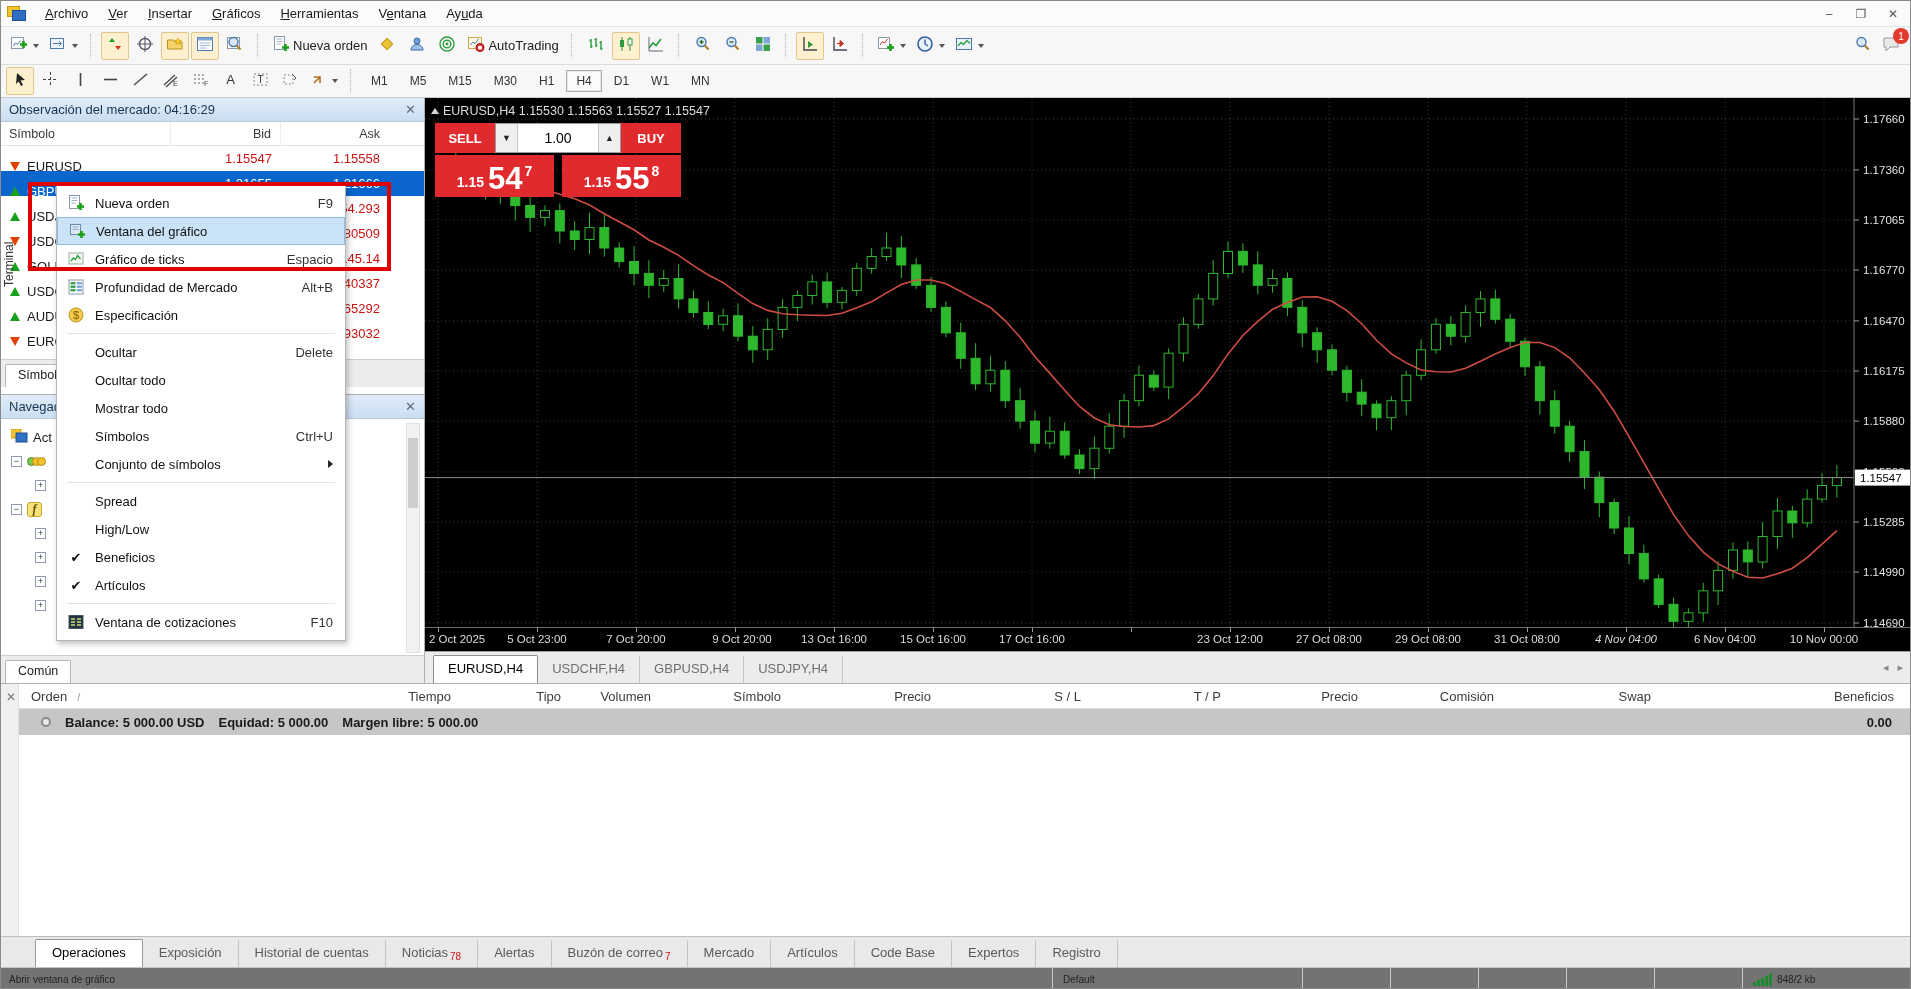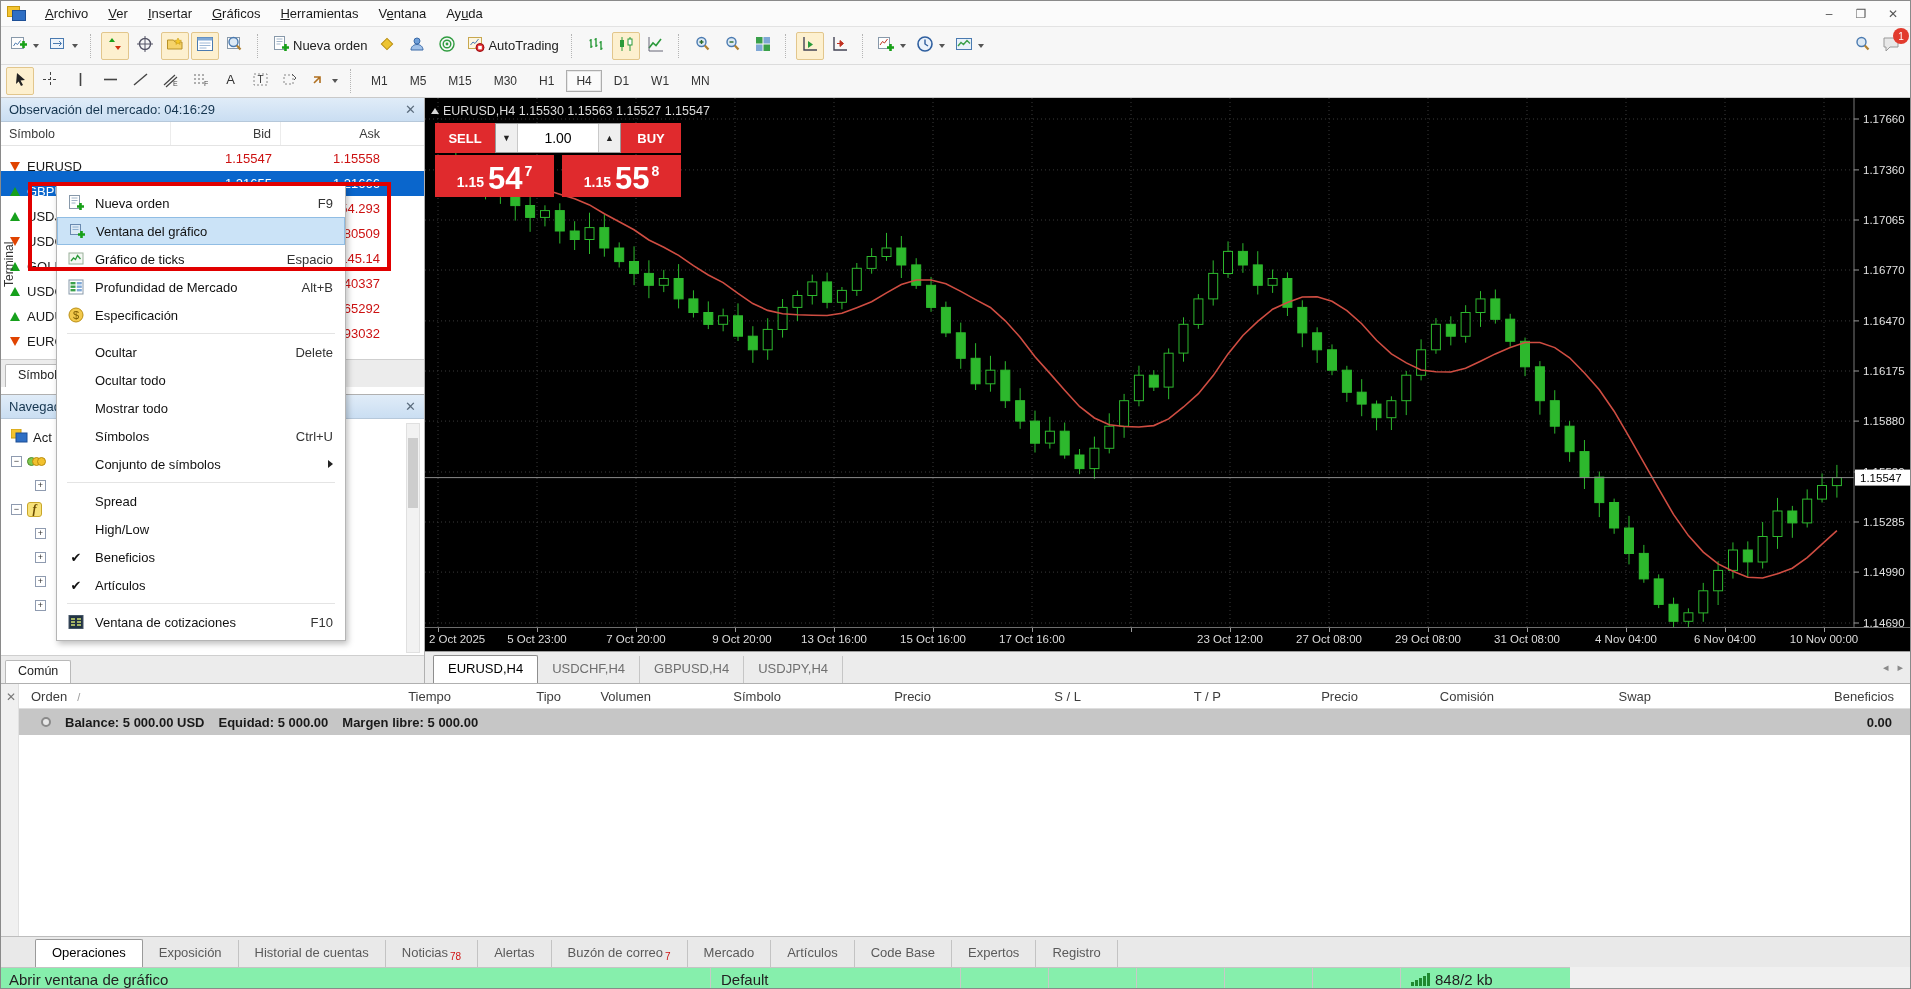--- a/index.html
+++ b/index.html
@@ -112,22 +112,22 @@
   #term-balance .profit{margin-left:auto;padding-right:20px;}
   #term-strip{position:absolute;left:0;top:0;width:18px;height:253px;background:#f0f0f0;border-right:1px solid #e0e0e0;}
   #term-vlabel{position:absolute;left:1px;top:216px;width:16px;height:70px;writing-mode:vertical-rl;
                transform:rotate(180deg);font-size:12px;color:#333;z-index:5;}
   
   #bottom-tabs{position:absolute;top:935px;left:0;width:1911px;height:31px;background:#e9e9e9;
                border-top:1px solid #bdbdbd;display:flex;align-items:flex-end;padding-left:34px;}
   .btab{padding:5px 16px 7px 16px;font-size:13px;color:#5a5a5a;border-right:1px solid #c3c3c3;position:relative;}
   .btab.active{background:#fff;color:#000;border:1px solid #9a9a9a;border-bottom:none;border-radius:2px 2px 0 0;}
   .btab .cnt{color:#d01313;font-size:10px;position:relative;top:3px;margin-left:2px;}
-  #statusbar{position:absolute;top:966px;left:0;width:1569px;height:23px;background:#86efac;
-             border-top:1px solid #c4c4c4;display:flex;align-items:center;font-size:15px;color:#222;}
+  #statusbar{position:absolute;top:966px;left:0;width:1911px;height:23px;background:#737373;
+             border-top:1px solid #c4c4c4;display:flex;align-items:center;font-size:10px;color:#222;}
   #sb-hint{padding-left:8px;flex:1;}
   .sb-cell{height:100%;border-left:1px solid #c8c8c8;display:flex;align-items:center;padding:0 10px;flex:none;}
   #sb-traffic{display:flex;align-items:center;gap:5px;width:170px;}
   .bars{display:flex;align-items:flex-end;gap:1px;height:13px;}
   .bars i{width:3px;background:#1f8a2f;display:block;}
   
   #ctx-menu{position:absolute;left:55px;top:183px;width:290px;background:#fff;
             border:1px solid #b5b5b5;box-shadow:2px 3px 6px rgba(0,0,0,.25);padding:4px 0;z-index:30;}
   .mi{height:28px;display:flex;align-items:center;padding:0 12px 0 8px;font-size:13px;color:#111;}
   .mi .micon{width:22px;height:18px;flex:none;display:flex;align-items:center;justify-content:center;margin-right:8px;}
@@ -837,21 +837,21 @@
         <span class="t-lab" style="left: 706px; margin-top: 39px;">21 Oct 12:00</span>
         <span class="t-tick" style="left: 805px;"></span>
         <span class="t-lab" style="left: 805px;">23 Oct 12:00</span>
         <span class="t-tick" style="left: 904px;"></span>
         <span class="t-lab" style="left: 904px;">27 Oct 08:00</span>
         <span class="t-tick" style="left: 1003px;"></span>
         <span class="t-lab" style="left: 1003px;">29 Oct 08:00</span>
         <span class="t-tick" style="left: 1102px;"></span>
         <span class="t-lab" style="left: 1102px;">31 Oct 08:00</span>
         <span class="t-tick" style="left: 1201px;"></span>
-        <span class="t-lab" style="left: 1201px;">4 Nov 04:00</span>
+        <span class="t-lab" style="left: 1201px; font-style: italic;">4 Nov 04:00</span>
         <span class="t-tick" style="left: 1300px;"></span>
         <span class="t-lab" style="left: 1300px;">6 Nov 04:00</span>
         <span class="t-tick" style="left: 1399px;"></span>
         <span class="t-lab" style="left: 1399px;">10 Nov 00:00</span>
       </div>
     <div id="chart-tabs">
         <span class="ctab active">EURUSD,H4</span>
         <span class="ctab">USDCHF,H4</span>
         <span class="ctab">GBPUSD,H4</span>
         <span class="ctab">USDJPY,H4</span>

